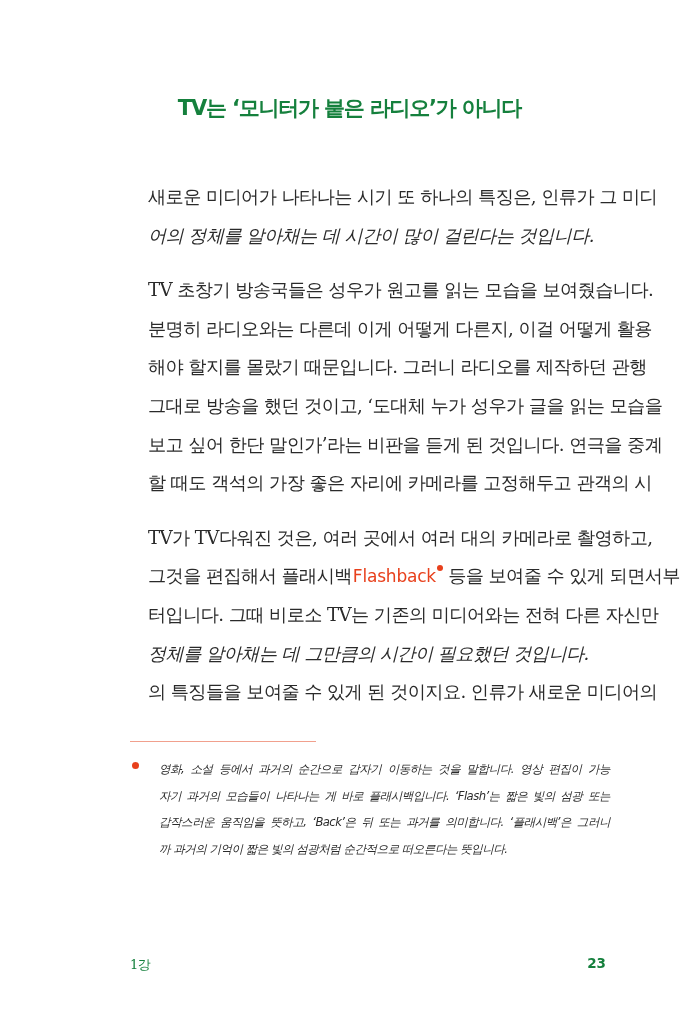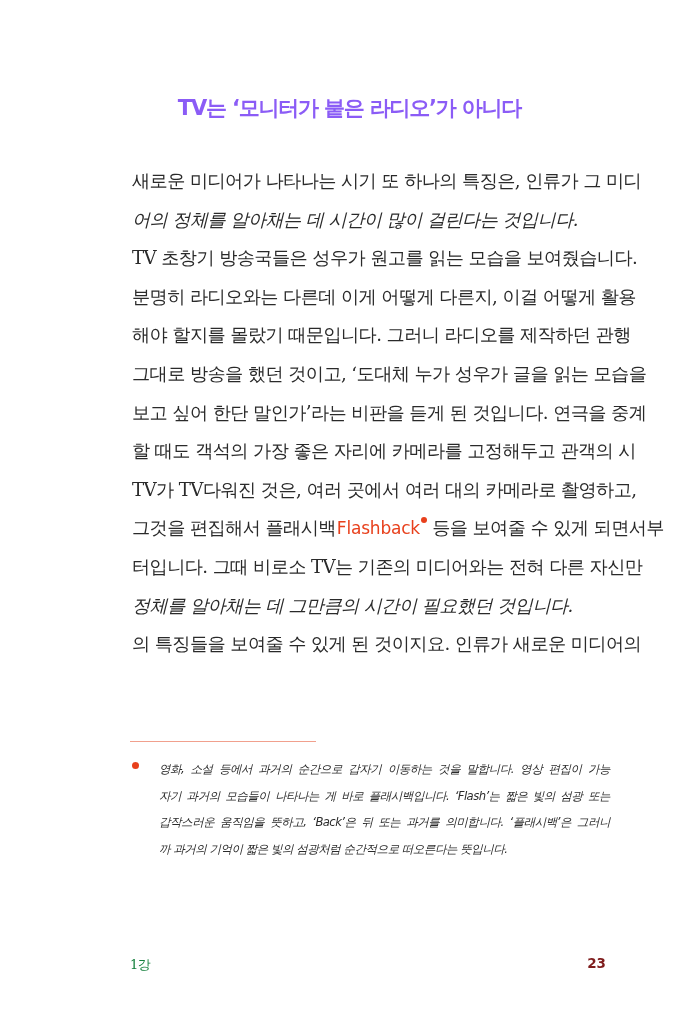--- a/index.html
+++ b/index.html
@@ -22,37 +22,37 @@
     .section-title {
       position: absolute;
       left: 0;
       top: 93px;
       width: 699px;
       text-align: center;
       font-family: "DejaVu Sans", sans-serif;
       font-weight: bold;
       font-size: 21px;
       letter-spacing: -1.2px;
-      color: #8b5cf6;
+      color: #15803d;
       line-height: 30px;
       margin: 0;
     }
     .body-text {
       position: absolute;
       left: 132px;
       top: 162px;
       width: 478px;
       font-family: "DejaVu Serif", "Liberation Serif", serif;
       font-size: 18.2px;
       letter-spacing: -0.6px;
       line-height: 38.6px;
       color: #2a2a2a;
     }
     .body-text .para {
-      margin: 0;
+      margin: 16px;
       text-align: justify;
       text-align-last: justify;
     }
     .body-text .line {
       display: block;
       white-space: nowrap;
       height: 38.6px;
       text-align: justify;
       text-align-last: justify;
     }
@@ -132,21 +132,21 @@
       letter-spacing: -0.5px;
       color: #15803d;
     }
     .folio-right {
       position: absolute;
       right: 93px;
       top: 955px;
       font-family: "DejaVu Sans", "Liberation Sans", sans-serif;
       font-weight: bold;
       font-size: 13.5px;
-      color: #7f1d1d;
+      color: #15803d;
     }
   </style>
 </head>
 <body>
 
 <div class="page">
 
   <h2 class="section-title">TV는 ‘모니터가 붙은 라디오’가 아니다</h2>
 
   <div class="body-text">

